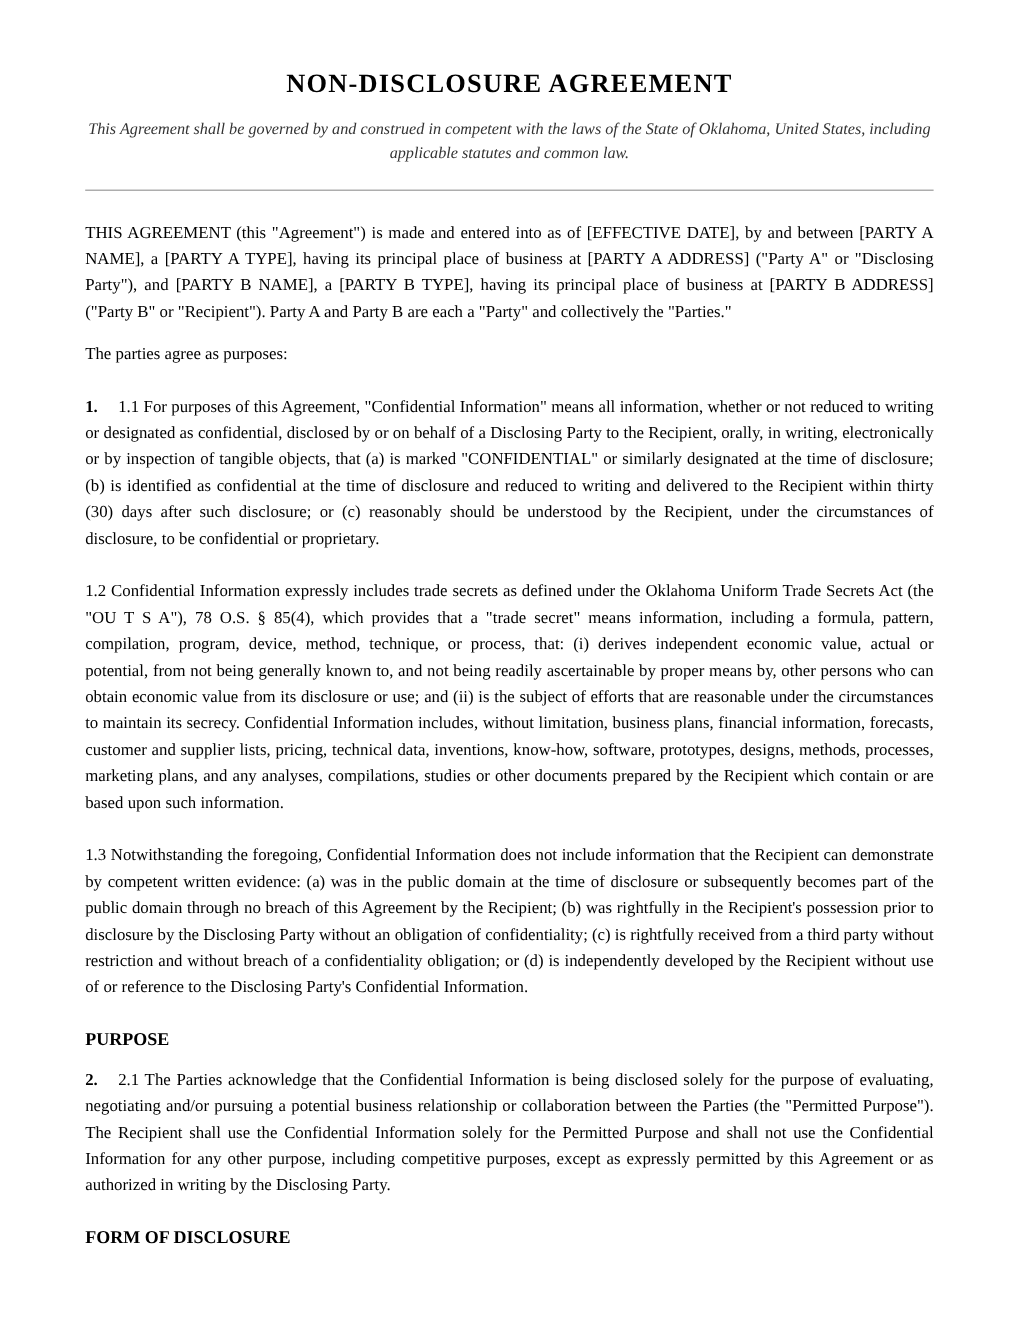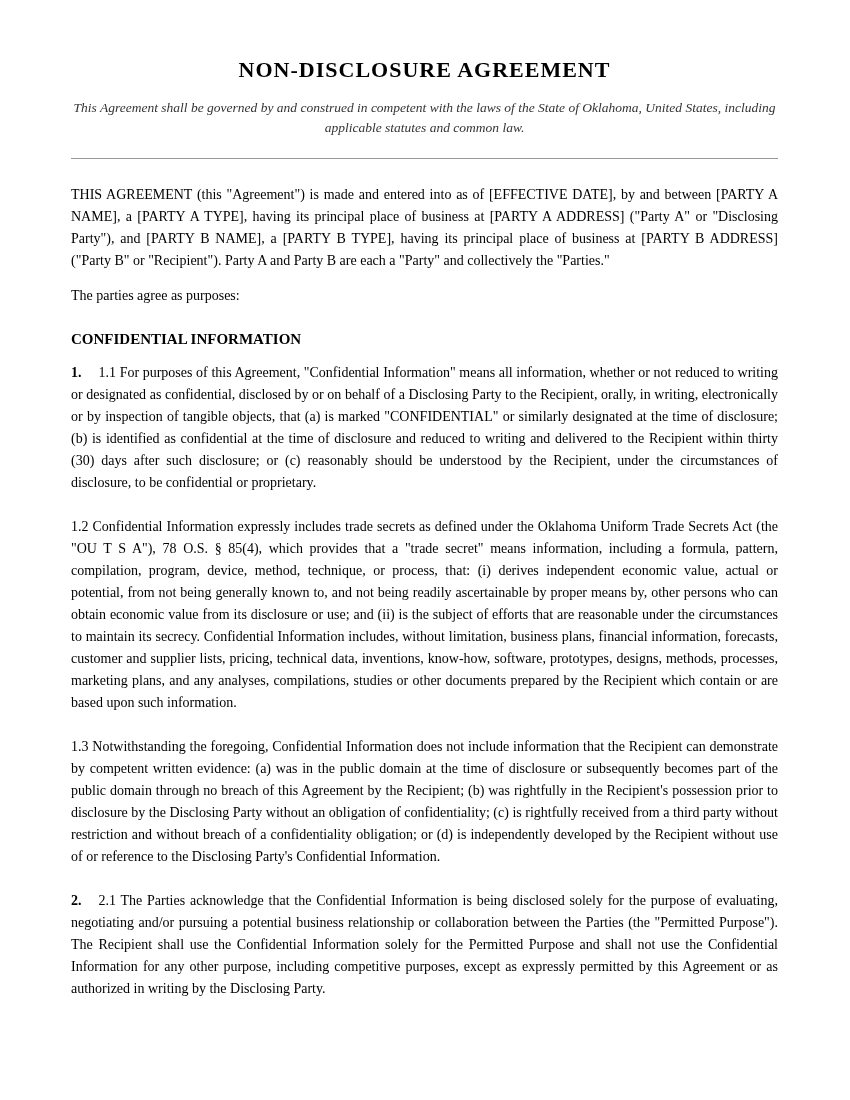--- a/index.html
+++ b/index.html
@@ -71,29 +71,30 @@
   <h1 class="doc-title">NON-DISCLOSURE AGREEMENT</h1>
 
   <p class="subtitle">This Agreement shall be governed by and construed in competent with the laws of the State of Oklahoma, United States, including applicable statutes and common law.</p>
 
   <hr class="divider">
 
   <p class="body-p intro">THIS AGREEMENT (this "Agreement") is made and entered into as of [EFFECTIVE DATE], by and between [PARTY A NAME], a [PARTY A TYPE], having its principal place of business at [PARTY A ADDRESS] ("Party A" or "Disclosing Party"), and [PARTY B NAME], a [PARTY B TYPE], having its principal place of business at [PARTY B ADDRESS] ("Party B" or "Recipient"). Party A and Party B are each a "Party" and collectively the "Parties."</p>
 
   <p class="body-p">The parties agree as purposes:</p>
 
-  <h2 class="section-heading">CONFIDENTIAL INFORMATION</h2>
 
   <p class="body-p">
     <span class="pnum">1.</span><span>1.1 For purposes of this Agreement, "Confidential Information" means all information, whether or not reduced to writing or designated as confidential, disclosed by or on behalf of a Disclosing Party to the Recipient, orally, in writing, electronically or by inspection of tangible objects, that (a) is marked "CONFIDENTIAL" or similarly designated at the time of disclosure; (b) is identified as confidential at the time of disclosure and reduced to writing and delivered to the Recipient within thirty (30) days after such disclosure; or (c) reasonably should be understood by the Recipient, under the circumstances of disclosure, to be confidential or proprietary.</span>
   </p>
 
   <p class="body-p">1.2 Confidential Information expressly includes trade secrets as defined under the Oklahoma Uniform Trade Secrets Act (the "OU T S A"), 78 O.S. § 85(4), which provides that a "trade secret" means information, including a formula, pattern, compilation, program, device, method, technique, or process, that: (i) derives independent economic value, actual or potential, from not being generally known to, and not being readily ascertainable by proper means by, other persons who can obtain economic value from its disclosure or use; and (ii) is the subject of efforts that are reasonable under the circumstances to maintain its secrecy. Confidential Information includes, without limitation, business plans, financial information, forecasts, customer and supplier lists, pricing, technical data, inventions, know-how, software, prototypes, designs, methods, processes, marketing plans, and any analyses, compilations, studies or other documents prepared by the Recipient which contain or are based upon such information.</p>
 
   <p class="body-p">1.3 Notwithstanding the foregoing, Confidential Information does not include information that the Recipient can demonstrate by competent written evidence: (a) was in the public domain at the time of disclosure or subsequently becomes part of the public domain through no breach of this Agreement by the Recipient; (b) was rightfully in the Recipient's possession prior to disclosure by the Disclosing Party without an obligation of confidentiality; (c) is rightfully received from a third party without restriction and without breach of a confidentiality obligation; or (d) is independently developed by the Recipient without use of or reference to the Disclosing Party's Confidential Information.</p>
 
+  <h2 class="section-heading">PURPOSE</h2>
 
   <p class="body-p">
     <span class="pnum">2.</span><span>2.1 The Parties acknowledge that the Confidential Information is being disclosed solely for the purpose of evaluating, negotiating and/or pursuing a potential business relationship or collaboration between the Parties (the "Permitted Purpose"). The Recipient shall use the Confidential Information solely for the Permitted Purpose and shall not use the Confidential Information for any other purpose, including competitive purposes, except as expressly permitted by this Agreement or as authorized in writing by the Disclosing Party.</span>
   </p>
 
+  <h2 class="section-heading">FORM OF DISCLOSURE</h2>
 
 </div>
 
 </body></html>

